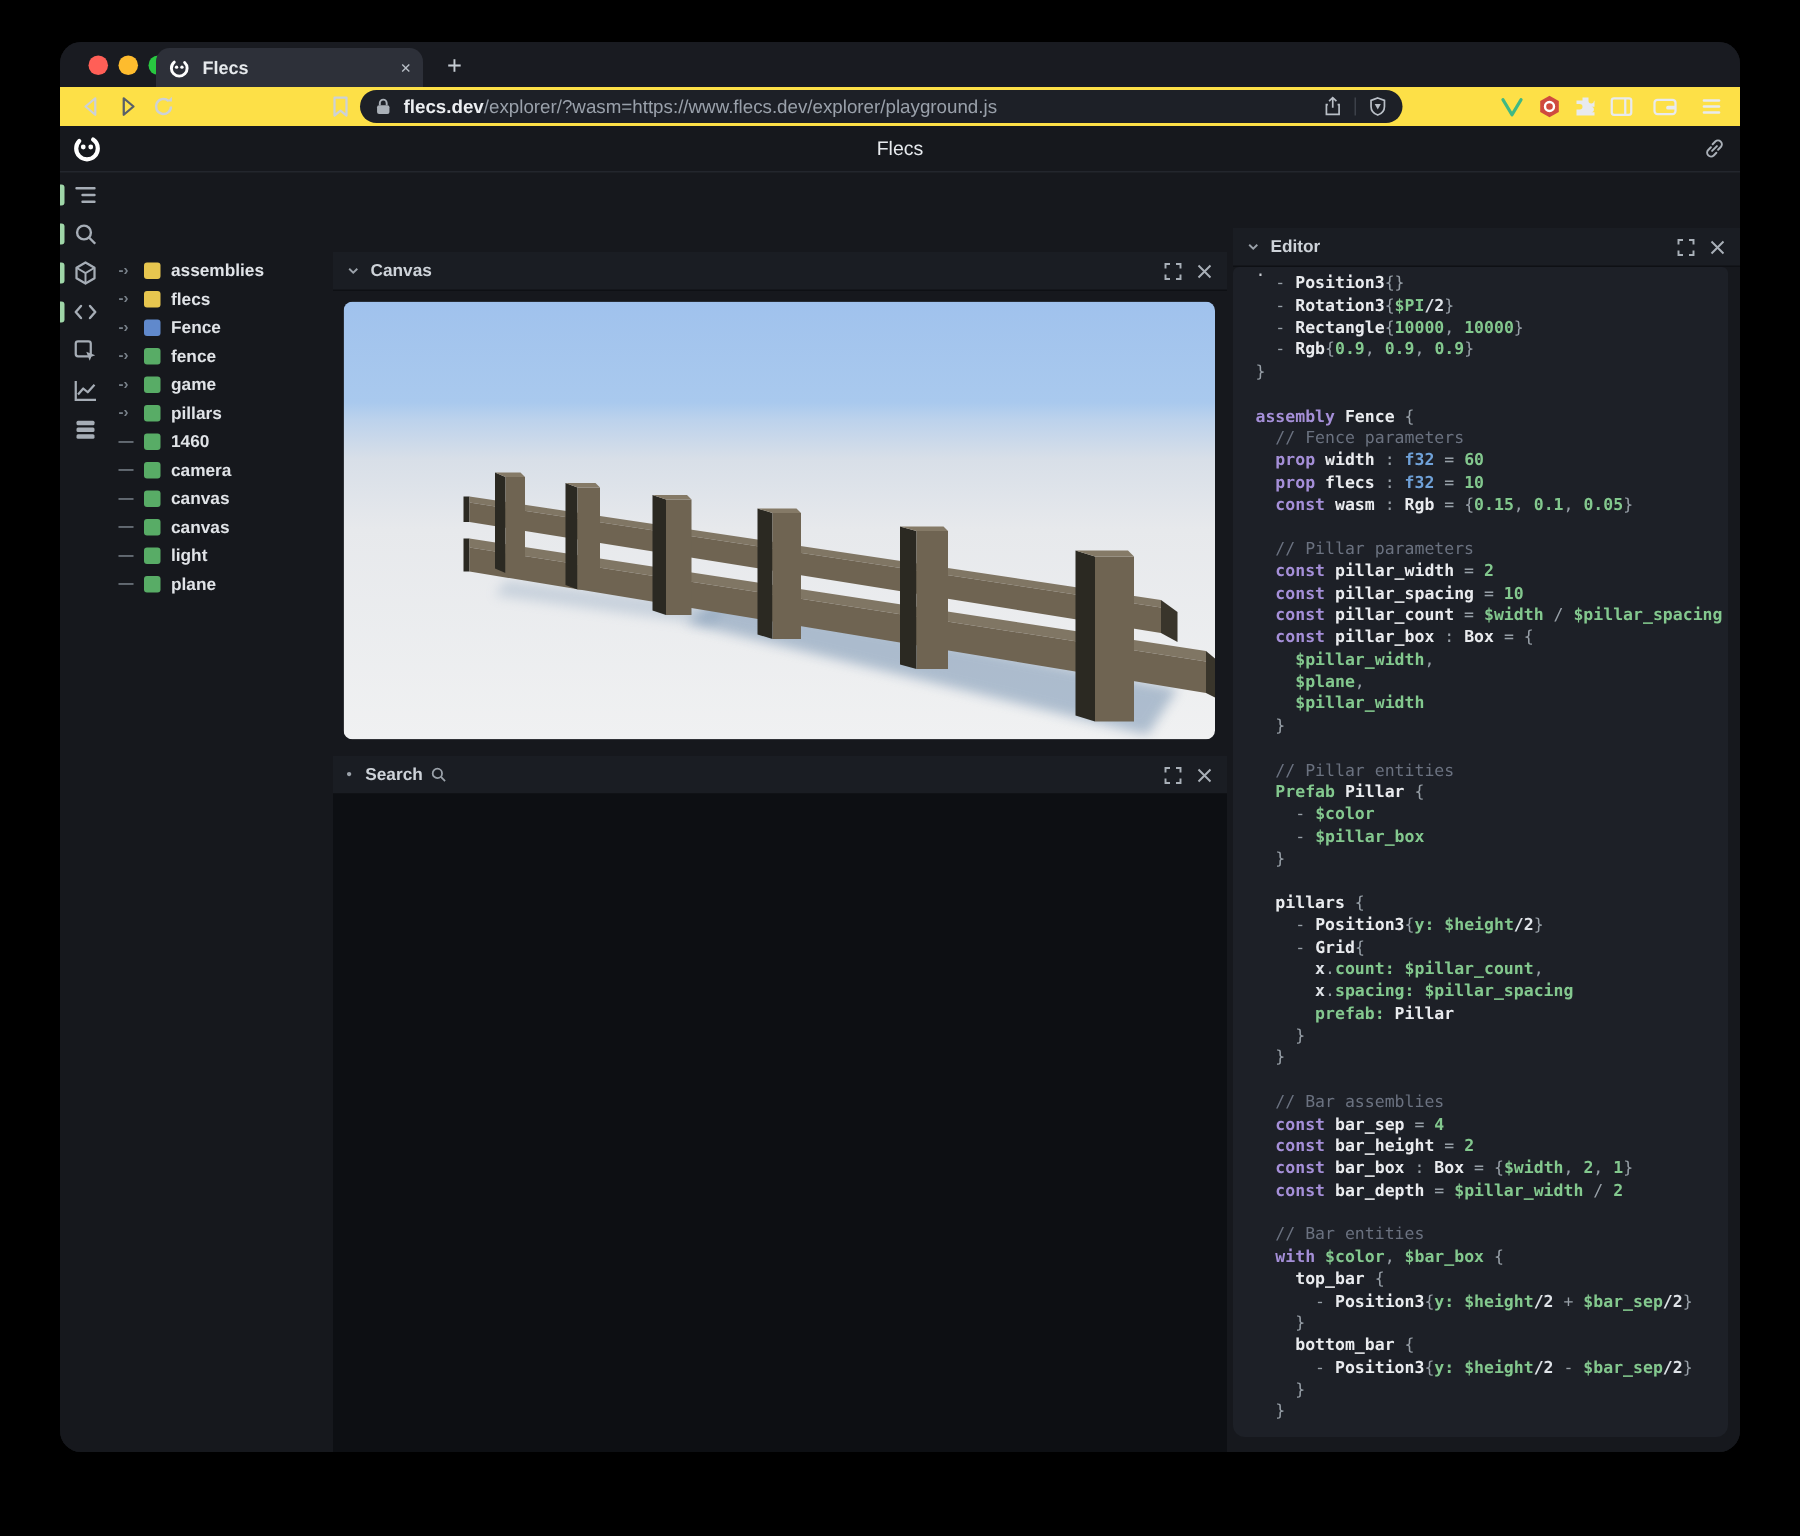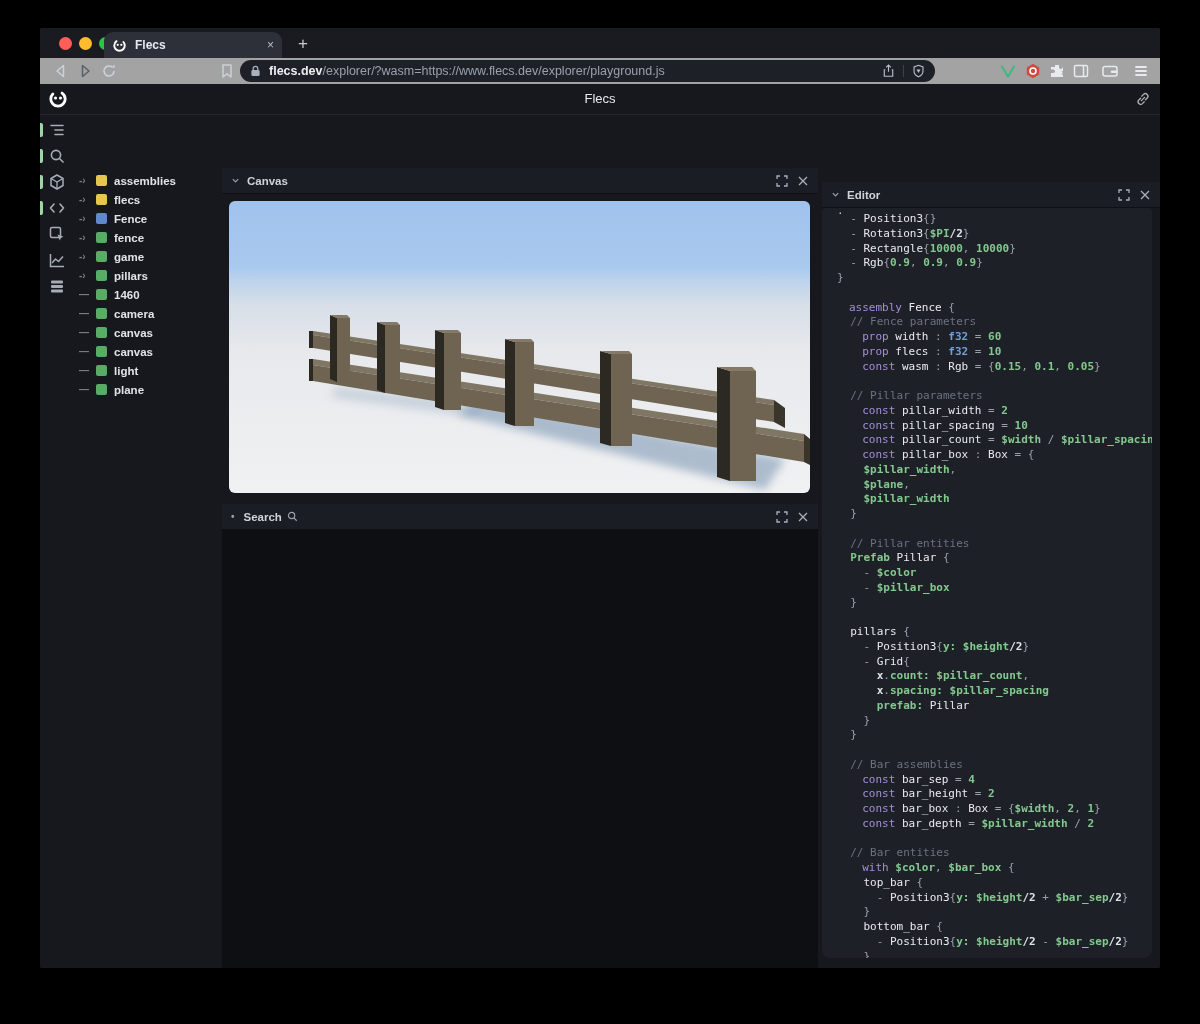--- a/index.html
+++ b/index.html
@@ -1,31 +1,31 @@
 <!DOCTYPE html>
 <html><head>
 <meta charset="utf-8">
 <style>
   html,body{margin:0;padding:0;}
   body{width:1200px;height:1024px;background:#000;position:relative;overflow:hidden;
        font-family:"Liberation Sans",sans-serif;-webkit-font-smoothing:antialiased;}
   .window{position:absolute;left:40px;top:28px;width:1120px;height:940px;background:#16181d;
-          border-radius:2px;overflow:hidden;}
+          border-radius:14px;overflow:hidden;}
   
   .tabstrip{position:relative;height:30px;background:#191b21;}
   .lights{position:absolute;left:19px;top:9px;display:flex;gap:7px;}
   .light{width:13px;height:13px;border-radius:50%;}
   .l-red{background:#ff5f57}.l-yellow{background:#febc2e}.l-green{background:#28c840}
   .tab{position:absolute;left:64px;top:4px;width:178px;height:26px;background:#2d3039;
        border-radius:9px 9px 0 0;display:flex;align-items:center;padding:0 8px;box-sizing:border-box;}
   .tab-title{font-size:12px;font-weight:bold;color:#e6e9ec;margin-left:8px;flex:1;}
   .tab-close{color:#b9bfc7;font-size:12px;line-height:12px;cursor:default;}
   .newtab{position:absolute;left:252px;top:5px;width:22px;height:22px;color:#c6ccd3;font-size:17px;
           text-align:center;line-height:21px;}
-  .toolbar{position:relative;height:26px;background:#a3a3a3;}
+  .toolbar{position:relative;height:26px;background:#fde047;}
   .ticon{position:absolute;top:4px;width:18px;height:18px;color:#ccd1d8;}
   .urlbar{position:absolute;left:200px;top:2px;width:695px;height:22px;background:#1d2027;
           border-radius:11px;display:flex;align-items:center;padding:0 10px;box-sizing:border-box;}
   .url-text{font-size:12.5px;color:#9aa1ab;margin-left:8px;white-space:nowrap;overflow:hidden;flex:1;}
   .url-text b{color:#eceef1;font-weight:bold;}
   .urlbar .rt{display:flex;align-items:center;gap:8px;margin-left:auto;color:#b9bfc7;}
   .vdiv{width:1px;height:12px;background:#3c4049;}
   
   .app{position:absolute;left:0;right:0;top:56px;bottom:0;background:#16181d;}
   .app-header{position:relative;height:30px;border-bottom:1px solid #23262d;}
@@ -47,27 +47,27 @@
   .panel-head{height:25px;display:flex;align-items:center;padding:0 9px;background:#1a1d23;
               border-bottom:1px solid #0e1014;font-size:11.5px;font-weight:bold;color:#ced3d9;}
   .ph-chev{color:#9aa1a9;margin-right:7px;width:9px;height:9px;}
   .ph-dot{color:#9aa1a9;margin-right:9px;font-size:10px;}
   .ph-sp{flex:1;}
   .hicon{width:12px;height:12px;margin-left:9px;color:#a9b0b8;}
   .p-canvas{left:182px;top:84px;width:596px;height:364px;}
   .canvas-wrap{position:absolute;left:7px;top:33px;width:581px;height:292px;border-radius:6px;overflow:hidden;}
   .p-search{left:182px;top:420px;width:596px;bottom:0;}
   .search-body{position:absolute;left:0;right:0;top:25px;bottom:0;background:#0d0f13;}
-  .p-editor{left:782px;top:98px;width:338px;bottom:0;}
+  .p-editor{left:782px;top:68px;width:338px;bottom:0;}
   .code{position:absolute;left:0;top:26px;width:330px;bottom:10px;background:#1d2027;
         border-radius:4px 4px 8px 8px;padding:4px 0 0 15px;overflow:hidden;box-sizing:border-box;
         font-family:"DejaVu Sans Mono",monospace;font-size:11px;line-height:14.76px;color:#dfe3e8;}
   .cl{white-space:pre;height:14.76px;}
-  .tk-k{color:#a58fd8;font-weight:normal;margin-left:12px;}
-  .tk-i{color:#e9ebee;font-weight:normal;}
+  .tk-k{color:#a58fd8;font-weight:bold;}
+  .tk-i{color:#e9ebee;font-weight:bold;}
   .tk-t{color:#6fa1d8;font-weight:bold;}
   .tk-g{color:#83c88e;font-weight:bold;}
   .tk-c{color:#6b7280;margin-top:21px;}
   .tk-o{color:#98a0a8;}
   .tk-p{color:#dfe3e8;font-weight:bold;}
   .code-frag{position:absolute;left:15px;top:-4px;color:#c8ccd2;}
   svg{display:block;}
 </style>
 </head>
 <body>

